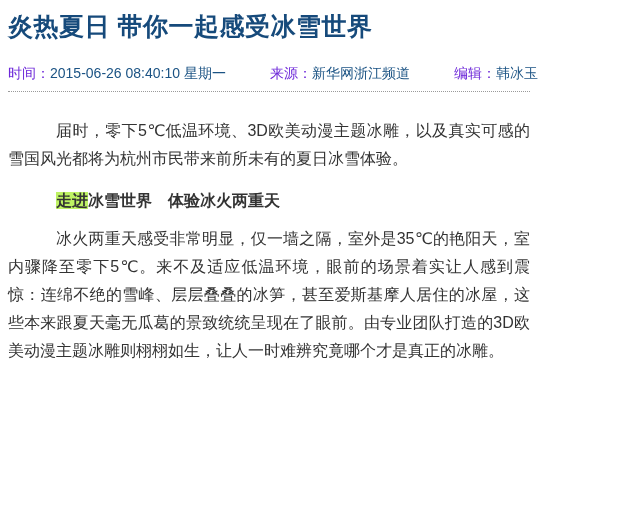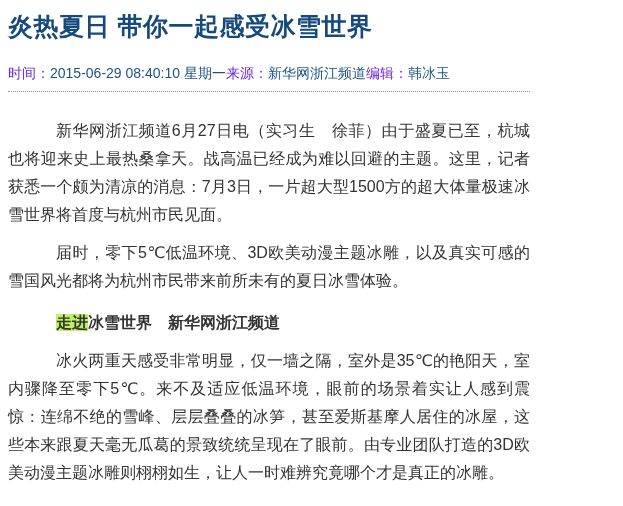--- a/index.html
+++ b/index.html
@@ -26,21 +26,21 @@
   }
   .meta {
     margin-top: 21px;
     padding-bottom: 9px;
     border-bottom: 1px dotted #9a9a9a;
     font-size: 14px;
     line-height: 18px;
     white-space: nowrap;
   }
   .meta-item { display: inline-block; }
-  .meta-item + .meta-item { }
+  .meta-item + .meta-item { margin-left: 44px; }
   .meta-label { color: #6d28d9; }
   .meta-value { color: #1b5384; }
   .article-body {
     margin-top: 25px;
     color: #333333;
     font-size: 16px;
     line-height: 28px;
     text-align: justify;
   }
   .article-body p {
@@ -59,23 +59,22 @@
   .para-last { margin-top: 8px; }
 </style>
 </head>
 <body>
 
 <div class="page">
 
   <h1 class="article-title">炎热夏日 带你一起感受冰雪世界</h1>
 
   <div class="meta">
-    <span class="meta-item"><span class="meta-label">时间：</span><span class="meta-value">2015-06-29 08:40:10 星期一</span></span><span class="meta-item"><span class="meta-label">来源：</span><span class="meta-value">新华网浙江频道</span></span><span class="meta-item"><span class="meta-label">编辑：</span><span class="meta-value">韩冰玉</span></span>
+    <span class="meta-item"><span class="meta-label">时间：</span><span class="meta-value">2015-06-26 08:40:10 星期一</span></span><span class="meta-item"><span class="meta-label">来源：</span><span class="meta-value">新华网浙江频道</span></span><span class="meta-item"><span class="meta-label">编辑：</span><span class="meta-value">韩冰玉</span></span>
   </div>
 
   <div class="article-body">
-    <p>新华网浙江频道6月27日电（实习生　徐菲）由于盛夏已至，杭城也将迎来史上最热桑拿天。战高温已经成为难以回避的主题。这里，记者获悉一个颇为清凉的消息：7月3日，一片超大型1500方的超大体量极速冰雪世界将首度与杭州市民见面。</p>
     <p>届时，零下5℃低温环境、3D欧美动漫主题冰雕，以及真实可感的雪国风光都将为杭州市民带来前所未有的夏日冰雪体验。</p>
-    <p class="subheading"><span class="hl">走进</span><span>冰雪世界　新华网浙江频道</span></p>
+    <p class="subheading"><span class="hl">走进</span><span>冰雪世界　体验冰火两重天</span></p>
     <p class="para-last">冰火两重天感受非常明显，仅一墙之隔，室外是35℃的艳阳天，室内骤降至零下5℃。来不及适应低温环境，眼前的场景着实让人感到震惊：连绵不绝的雪峰、层层叠叠的冰笋，甚至爱斯基摩人居住的冰屋，这些本来跟夏天毫无瓜葛的景致统统呈现在了眼前。由专业团队打造的3D欧美动漫主题冰雕则栩栩如生，让人一时难辨究竟哪个才是真正的冰雕。</p>
   </div>
 
 </div>
 
 </body></html>

